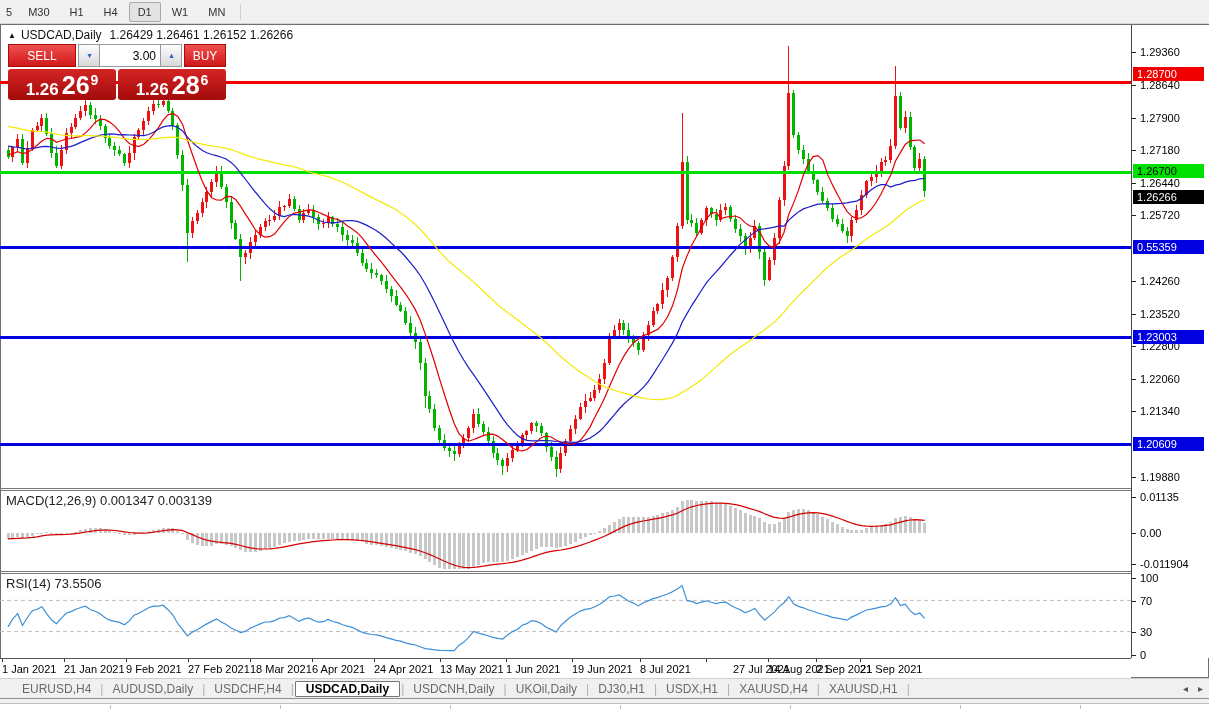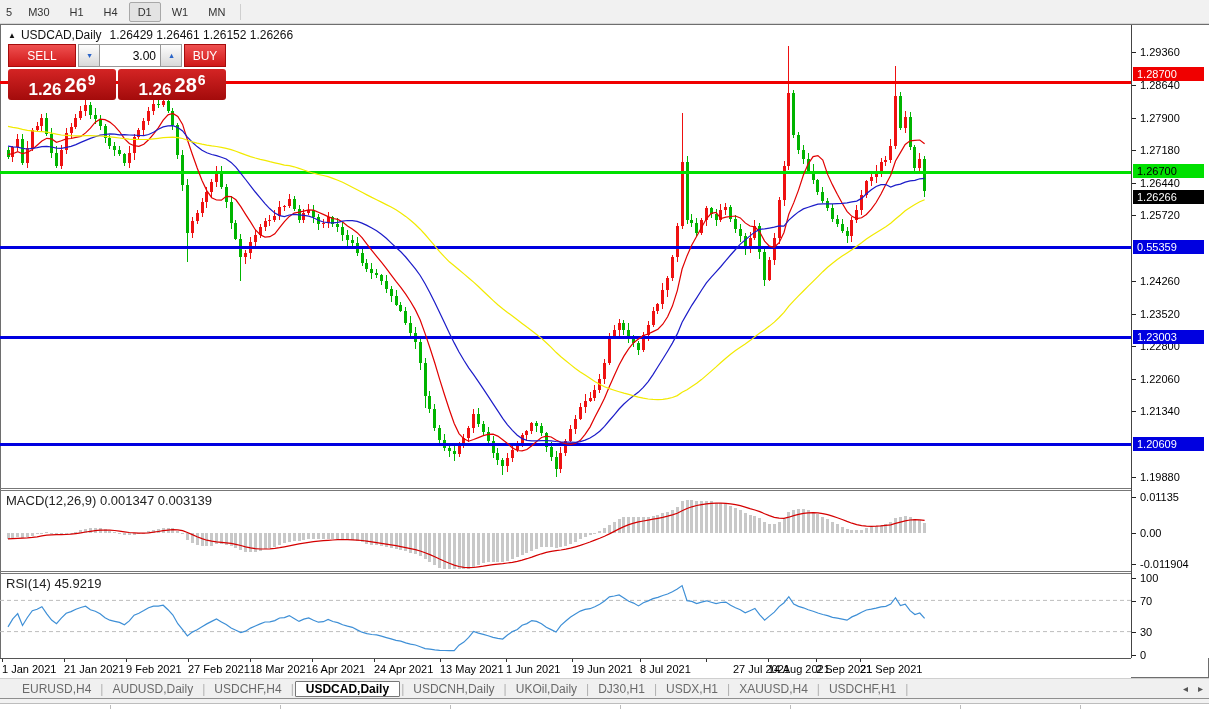--- a/index.html
+++ b/index.html
@@ -20,21 +20,21 @@
   #trade-widget{position:absolute;left:8px;top:44px;width:218px;z-index:6;}
   #tw-row1{display:flex;height:23px;}
   .tw-btn{color:#fff;font-size:12px;display:flex;align-items:center;justify-content:center;background:linear-gradient(#ef5050,#d01818);border:1px solid #a50c0c;border-radius:0;box-sizing:border-box;text-align:center;}
   #tw-sell{width:68px;}
   #tw-buy{width:42px;flex:1;}
   .spin-btn{width:22px;background:linear-gradient(#fdfdfd,#d9d9d9);border:1px solid #999;box-sizing:border-box;display:flex;align-items:center;justify-content:center;color:#2a64c8;font-size:9px;}
   #tw-vol{width:60px;border:1px solid #999;border-left:none;border-right:none;text-align:right;font-size:12px;padding:0 4px 0 0;font-family:"Liberation Sans",sans-serif;box-sizing:border-box;}
   #tw-row2{display:flex;margin-top:2px;height:31px;gap:2px;}
   .price-box{flex:1;background:linear-gradient(#d42424,#a30b0b);border-radius:3px;color:#fff;display:flex;align-items:flex-end;justify-content:center;padding-bottom:2px;}
   .price-box .pfx{font-size:17px;font-weight:bold;margin-right:3px;line-height:17px;margin-top:48px;}
-  .price-box .big{font-size:20px;font-weight:bold;line-height:26px;}
+  .price-box .big{font-size:25px;font-weight:bold;line-height:26px;}
   .price-box .sup{font-size:14px;font-weight:bold;position:relative;top:-10px;margin-left:1px;}
   
   .panel-label{position:absolute;left:6px;font-size:13px;color:#222;z-index:4;white-space:nowrap;}
   
   #right-axis{position:absolute;left:1131px;top:25px;width:78px;height:633px;border-left:1px solid #444;background:#fff;font-size:11px;color:#000;}
   .ax-tick{position:absolute;left:0;width:4px;height:1px;background:#222;}
   .ax-label{position:absolute;left:8px;white-space:nowrap;line-height:12px;}
   .ax-badge{position:absolute;left:1px;width:71px;height:14px;line-height:14px;padding-left:4px;box-sizing:border-box;font-size:11px;white-space:nowrap;}
   
   #date-axis{position:absolute;left:0;top:658px;width:1131px;height:19px;background:#fff;border-top:1px solid #555;}
@@ -699,21 +699,21 @@
   <div class="panel-label" style="top:493px;">MACD(12,26,9) 0.001347 0.003139</div>
 
   <div class="abs" style="left:0;top:571px;width:1209px;height:1px;background:#777;"></div>
   <div class="abs" style="left:0;top:573px;width:1209px;height:1px;background:#777;"></div>
 
   <div id="rsi-plot" class="abs" style="left:0;top:574px;width:1131px;height:84px;"><svg width="1131" height="84">
         <line x1="0" y1="26.4" x2="1131" y2="26.4" stroke="#bdbdbd" stroke-width="1" stroke-dasharray="4,3"></line>
         <line x1="0" y1="57.6" x2="1131" y2="57.6" stroke="#bdbdbd" stroke-width="1" stroke-dasharray="4,3"></line>
         <polyline points="8.0,52.9 12.8,44.9 17.7,39.7 22.5,51.5 27.4,43.5 32.3,36.7 37.1,35.3 41.9,32.7 46.8,39.8 51.6,46.0 56.5,49.7 61.3,44.2 66.2,39.3 71.0,37.6 75.9,35.2 80.8,33.5 85.6,32.2 90.4,35.8 95.3,37.2 100.1,39.8 105.0,43.7 109.8,46.2 114.7,47.3 119.5,48.4 124.4,50.8 129.3,46.9 134.1,41.2 138.9,39.3 143.8,36.6 148.6,33.7 153.5,32.1 158.3,32.2 163.2,31.2 168.0,35.7 172.9,41.0 177.8,49.7 182.6,55.6 187.4,61.9 192.3,58.1 197.1,55.7 202.0,52.7 206.8,49.9 211.7,47.4 216.5,45.0 221.4,47.9 226.2,50.6 231.1,54.0 235.9,56.2 240.8,58.6 245.6,57.2 250.5,54.1 255.3,52.0 260.2,49.9 265.0,48.0 269.9,47.8 274.8,46.6 279.6,44.0 284.4,43.6 289.3,41.6 294.1,44.5 299.0,47.4 303.8,45.1 308.7,43.9 313.5,46.2 318.4,48.2 323.3,47.7 328.1,45.4 332.9,47.5 337.8,48.6 342.6,50.8 347.5,52.2 352.3,53.3 357.2,55.9 362.0,58.2 366.9,59.6 371.8,60.5 376.6,60.9 381.4,62.2 386.3,63.6 391.1,64.9 396.0,66.4 400.8,67.2 405.7,68.9 410.5,70.1 415.4,71.0 420.2,72.7 425.1,74.6 429.9,75.2 434.8,75.9 439.6,76.3 444.5,76.5 449.3,76.6 454.2,76.7 459.0,71.2 463.9,68.1 468.7,63.4 473.6,57.4 478.4,59.1 483.3,60.3 488.1,61.7 493.0,63.3 497.8,64.3 502.7,65.0 507.5,61.1 512.4,57.6 517.3,55.5 522.1,51.2 526.9,49.6 531.8,46.6 536.6,47.4 541.5,49.7 546.3,53.3 551.2,55.6 556.0,58.0 560.9,51.4 565.8,47.0 570.6,43.1 575.4,40.1 580.3,37.1 585.1,35.4 590.0,34.7 594.8,32.7 599.7,30.3 604.5,27.0 609.4,22.8 614.3,22.0 619.1,21.0 623.9,24.1 628.8,27.3 633.6,29.1 638.5,31.9 643.3,28.8 648.2,26.9 653.0,24.6 657.9,23.4 662.8,21.5 667.6,20.0 672.4,17.7 677.3,15.1 682.1,11.6 687.0,26.7 691.8,27.4 696.7,29.6 701.5,28.2 706.4,26.8 711.3,28.3 716.1,29.7 720.9,28.5 725.8,28.1 730.6,31.3 735.5,33.8 740.3,35.7 745.2,38.8 750.0,36.7 754.9,34.5 759.8,40.8 764.6,46.1 769.4,42.1 774.3,38.1 779.1,32.6 784.0,28.7 788.8,22.7 793.7,30.0 798.5,32.4 803.4,33.8 808.2,35.7 813.1,37.2 817.9,39.0 822.8,40.5 827.6,41.6 832.5,43.3 837.3,44.2 842.2,45.2 847.0,46.2 851.9,42.9 856.7,40.9 861.6,38.3 866.4,36.0 871.3,35.2 876.1,34.2 881.0,32.8 885.8,32.4 890.7,30.0 895.5,23.7 900.4,31.6 905.2,30.2 910.1,36.6 914.9,40.5 919.8,39.0 924.6,44.4 " fill="none" stroke="#3e8fd6" stroke-width="1.2"></polyline>
       </svg></div>
-  <div class="panel-label" style="top:576px;">RSI(14) 45.9219</div>
+  <div class="panel-label" style="top:576px;">RSI(14) 73.5506</div>
 
   <div id="right-axis">
       <div class="ax-tick" style="top: 27px;"></div>
       <div class="ax-label" style="top: 21px;">1.29360</div>
       <div class="ax-tick" style="top: 60px;"></div>
       <div class="ax-label" style="top: 54px;">1.28640</div>
       <div class="ax-tick" style="top: 93px;"></div>
       <div class="ax-label" style="top: 87px;">1.27900</div>
       <div class="ax-tick" style="top: 125px;"></div>
       <div class="ax-label" style="top: 119px;">1.27180</div>
@@ -800,21 +800,21 @@
       <span class="tab">USDCNH,Daily</span>
       <span class="tab-sep">|</span>
       <span class="tab">UKOil,Daily</span>
       <span class="tab-sep">|</span>
       <span class="tab">DJ30,H1</span>
       <span class="tab-sep">|</span>
       <span class="tab">USDX,H1</span>
       <span class="tab-sep">|</span>
       <span class="tab">XAUUSD,H4</span>
       <span class="tab-sep">|</span>
-      <span class="tab">USDCHF,H1</span>
+      <span class="tab">XAUUSD,H1</span>
       <span class="tab-sep">|</span>
       <div id="tab-arrows">
         <span>◂</span>
         <span>▸</span>
       </div>
     </div>
 
   <div id="bottom-strip">
     <div class="row1"></div>
     <div class="line"></div>

